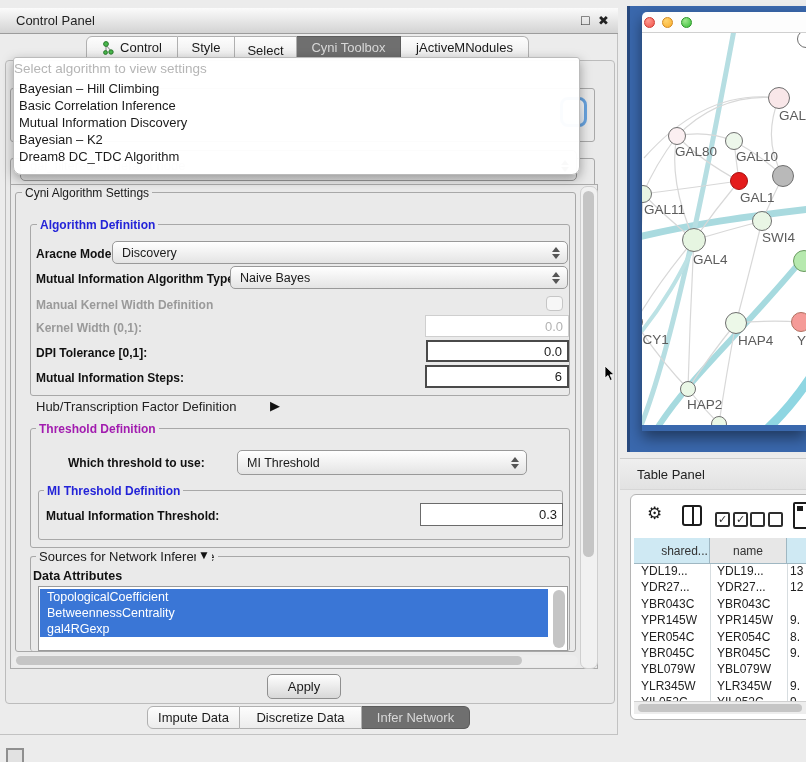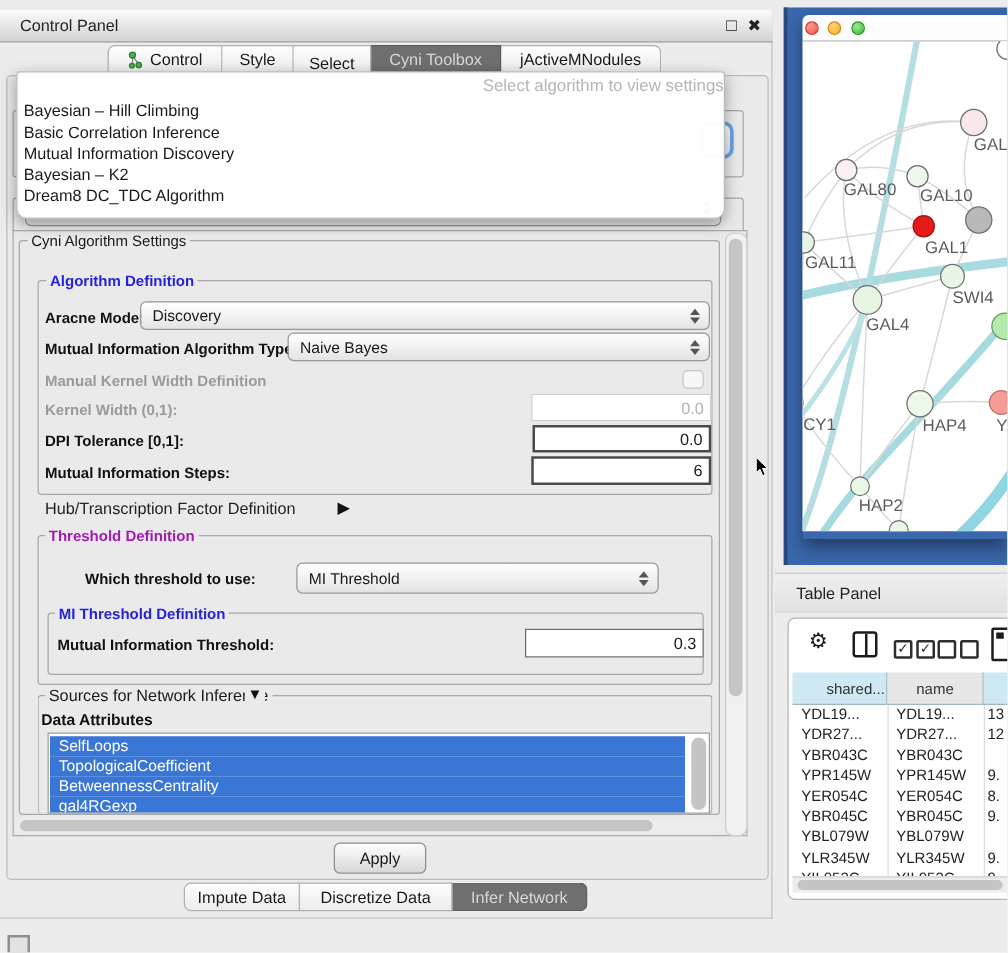--- a/index.html
+++ b/index.html
@@ -91,21 +91,21 @@
   <div class="abs groupbox" style="left:10px;top:158px;width:583px;height:30px;"></div>
   <div class="abs combo" style="left:20px;top:150px;width:557px;height:31px;color:#a9a9a9;font-size:13px;">
     <span>gal_filtered.sif default node</span>
     <span class="spin">
         <span class="tri-up"></span>
         <span class="tri-dn"></span>
       </span>
   </div>
 
   <div class="abs popup" style="left:13px;top:57px;width:565px;height:116px;z-index:40;">
-    <div style="text-align:right;color:#b5b5b5;font-size:13.5px;padding-top:3px;height:19px;">Select algorithm to view settings</div>
+    <div style="text-align:left;color:#b5b5b5;font-size:13.5px;padding-top:3px;height:19px;">Select algorithm to view settings</div>
     <div class="popup-item"><span>Bayesian – Hill Climbing</span></div>
     <div class="popup-item"><span>Basic Correlation Inference</span></div>
     <div class="popup-item"><span>Mutual Information Discovery</span></div>
     <div class="popup-item"><span>Bayesian – K2</span></div>
     <div class="popup-item"><span>Dream8 DC_TDC Algorithm</span></div>
   </div>
 
   <div class="abs" style="left:10px;top:184px;width:588px;height:485px;border:1px solid #ababab;background:#eaeaea;box-sizing:border-box;"></div>
 
   <div class="abs sb-track" style="left:580px;top:186px;width:16px;height:481px;">
@@ -180,21 +180,20 @@
     <span>0.3</span>
   </div>
 
   <div class="abs groupbox" style="left:30px;top:556px;width:538px;height:94px;border-bottom:none;"></div>
   <span class="gb-title" style="left:36px;top:549px;font-size:13px;">Sources for Network Inference</span>
   <span class="abs" style="left:196px;top:548px;font-size:12px;color:#111;background:#eaeaea;padding:0 2px;z-index:2;">▼</span>
   <span class="abs lbl" style="left:33px;top:569px;font-size:12.5px;">Data Attributes</span>
 
   <div class="abs" style="left:38px;top:586px;width:530px;height:65px;background:#fff;border:1px solid #9a9a9a;box-sizing:border-box;overflow:hidden;">
     <div style="position:absolute;left:1px;top:2px;width:508px;">
-      <div class="attr-item">SelfLoops</div>
       <div class="attr-item">TopologicalCoefficient</div>
       <div class="attr-item">BetweennessCentrality</div>
       <div class="attr-item">gal4RGexp</div>
     </div>
     <div class="sb-thumb" style="position:absolute;right:2px;top:3px;width:12px;height:58px;"></div>
   </div>
 
   <div class="abs btn" style="left:267px;top:674px;width:72px;height:23px;">
     <span>Apply</span>
   </div>

